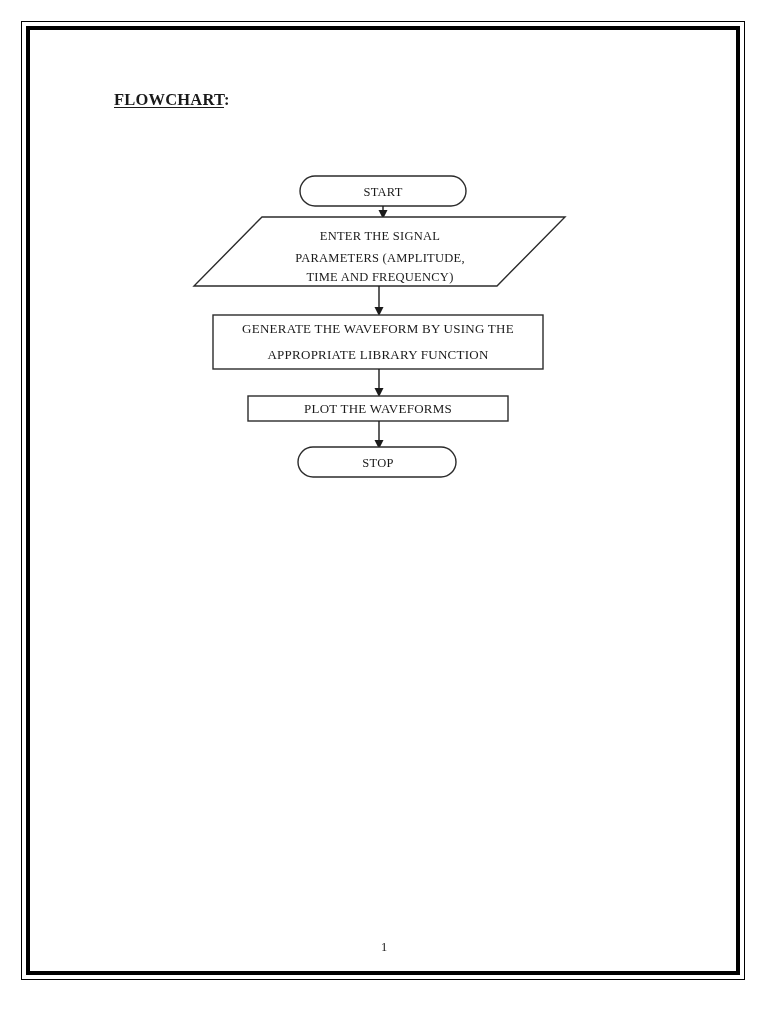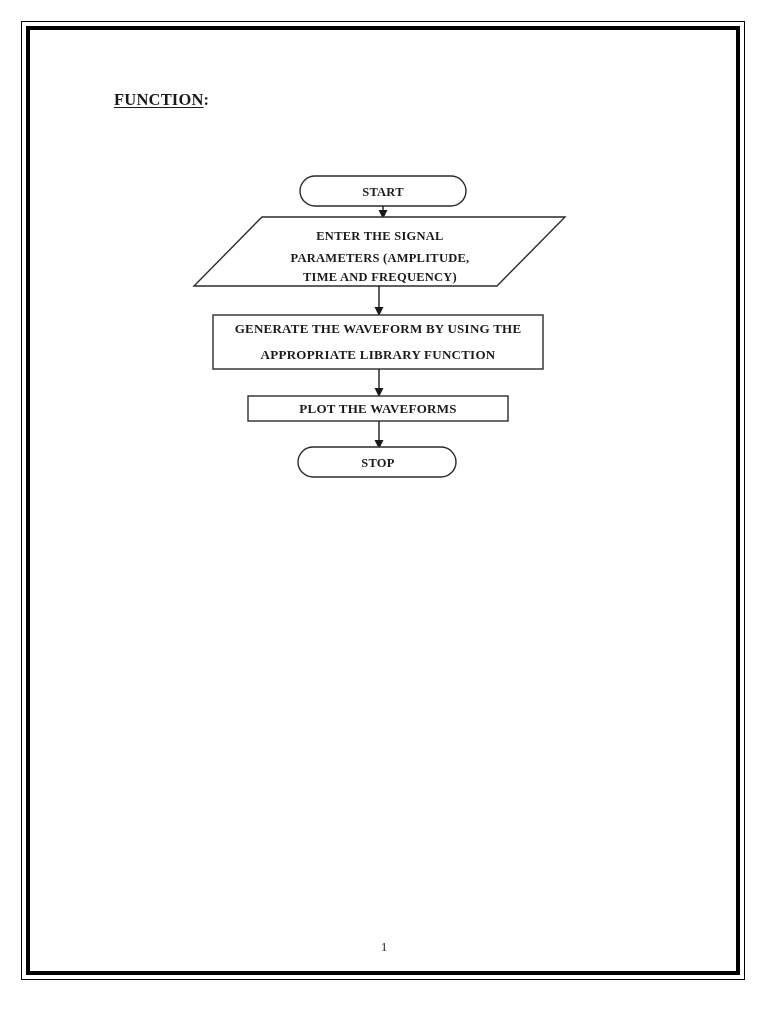--- a/index.html
+++ b/index.html
@@ -59,21 +59,20 @@
     text-underline-offset: 2px;
   }
 
   
   #flowchart {
     position: absolute;
     left: 0;
     top: 0;
     width: 768px;
     height: 1024px;
-    font-weight: bold;
   }
   #flowchart svg {
     display: block;
   }
   .node-text {
     font-family: "Liberation Serif", serif;
     font-size: 12.5px;
     fill: #1a1a1a;
     text-anchor: middle;
     letter-spacing: 0.25px;
@@ -108,21 +107,21 @@
 </style>
 </head>
 <body>
 
 <div id="page-frame-outer"></div>
 <div id="page-frame-inner"></div>
 
 <div id="page-content">
 
   <div id="page-title">
-    <span class="underlined">FUNCTION</span><span>:</span>
+    <span class="underlined">FLOWCHART</span><span>:</span>
   </div>
 
   <div id="flowchart">
     <svg width="768" height="540" viewBox="0 0 768 540" xmlns="http://www.w3.org/2000/svg" aria-hidden="true">
 
       <g>
         <rect class="shape" x="300" y="176" width="166" height="30" rx="15" ry="15"></rect>
         <text class="node-text" x="383" y="196">START</text>
       </g>
 

